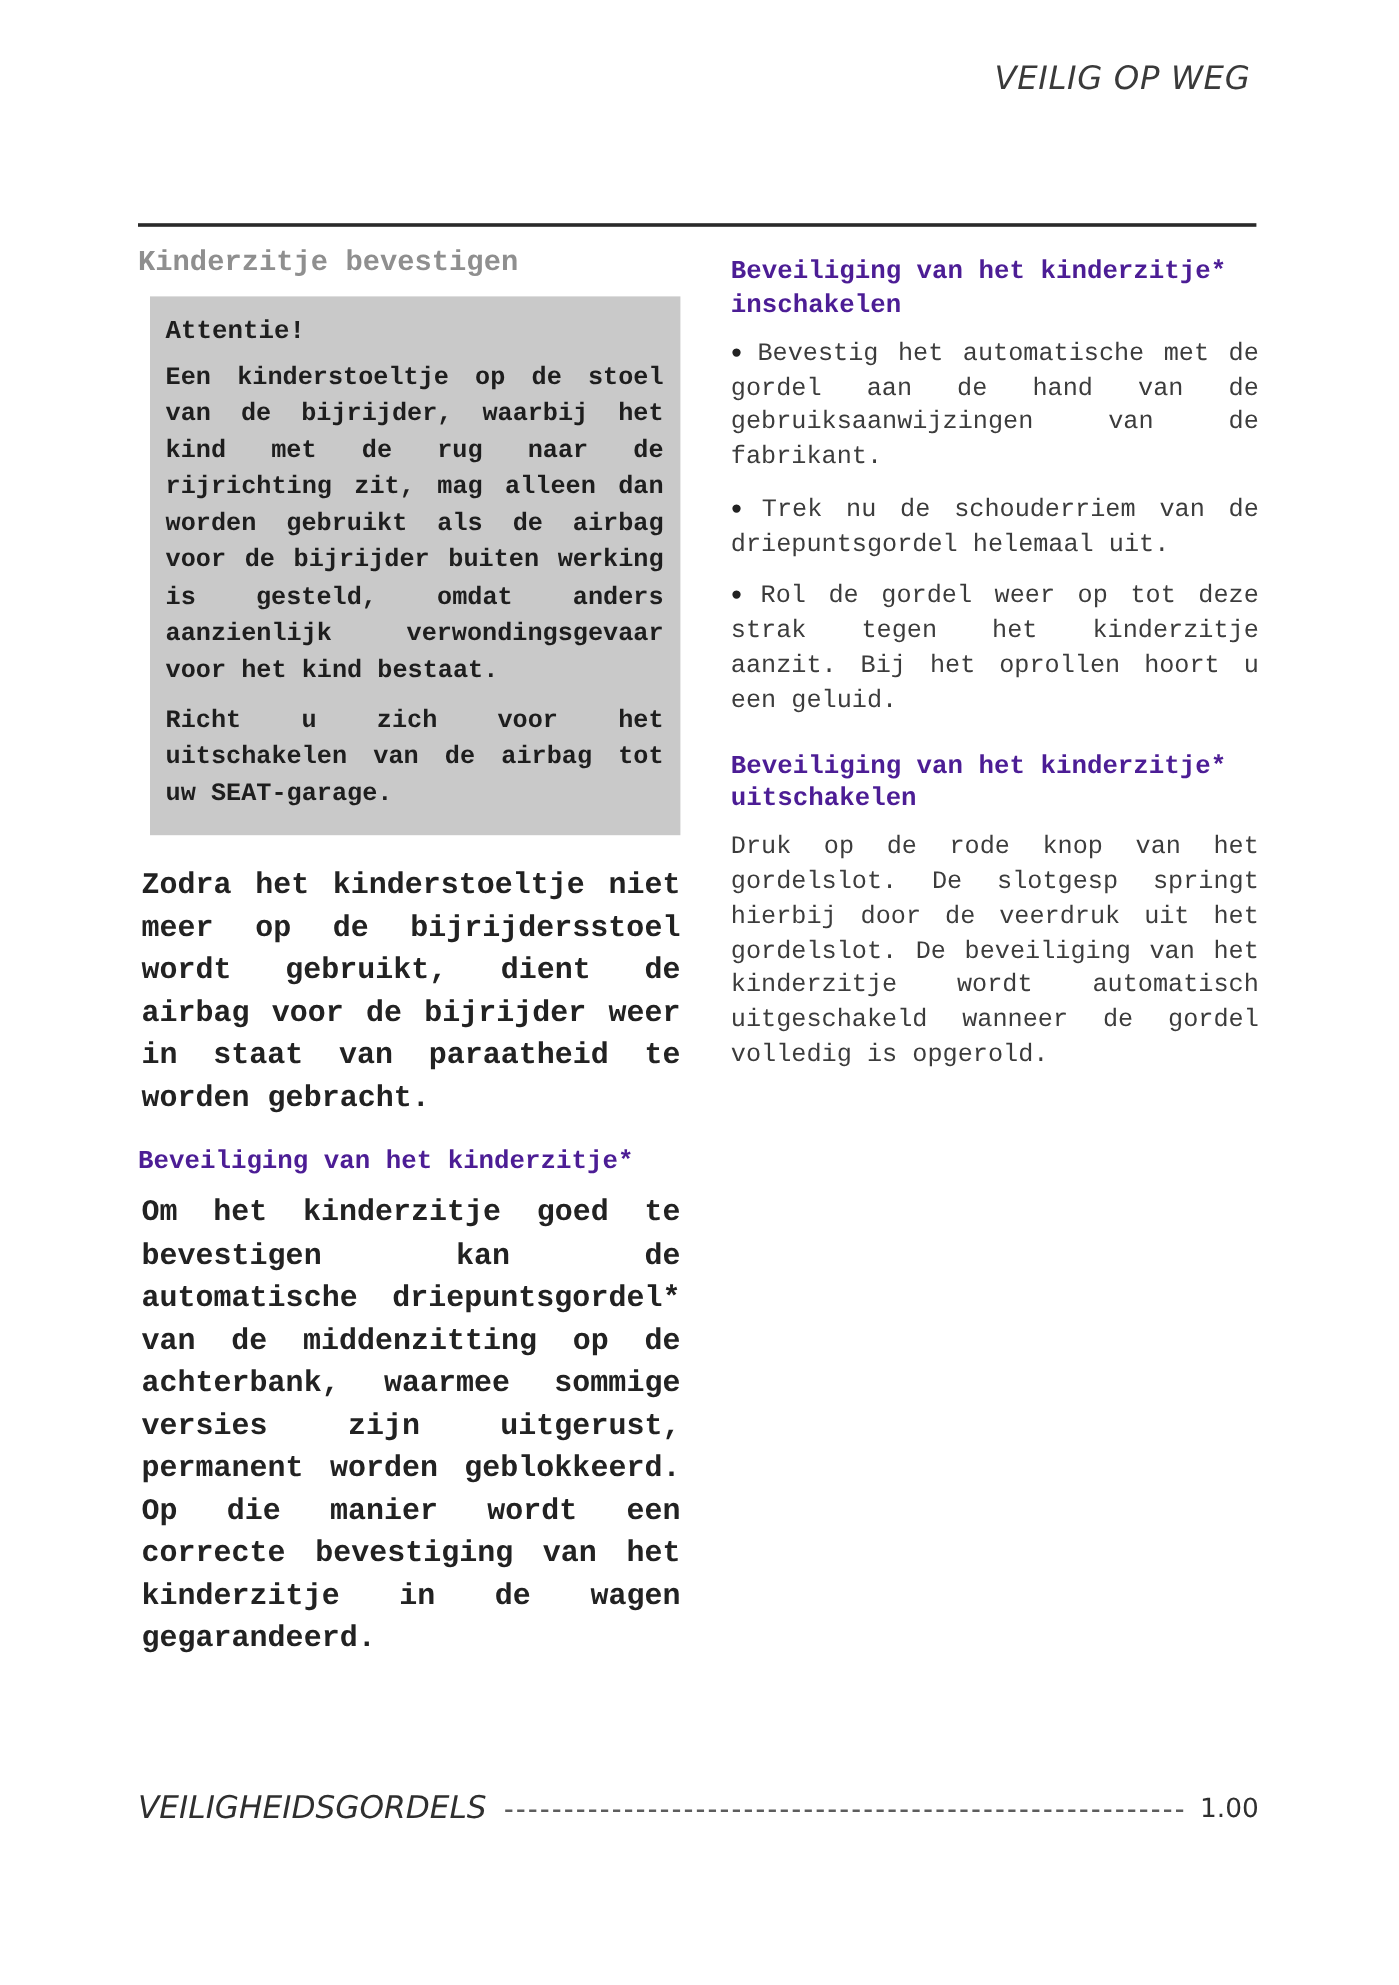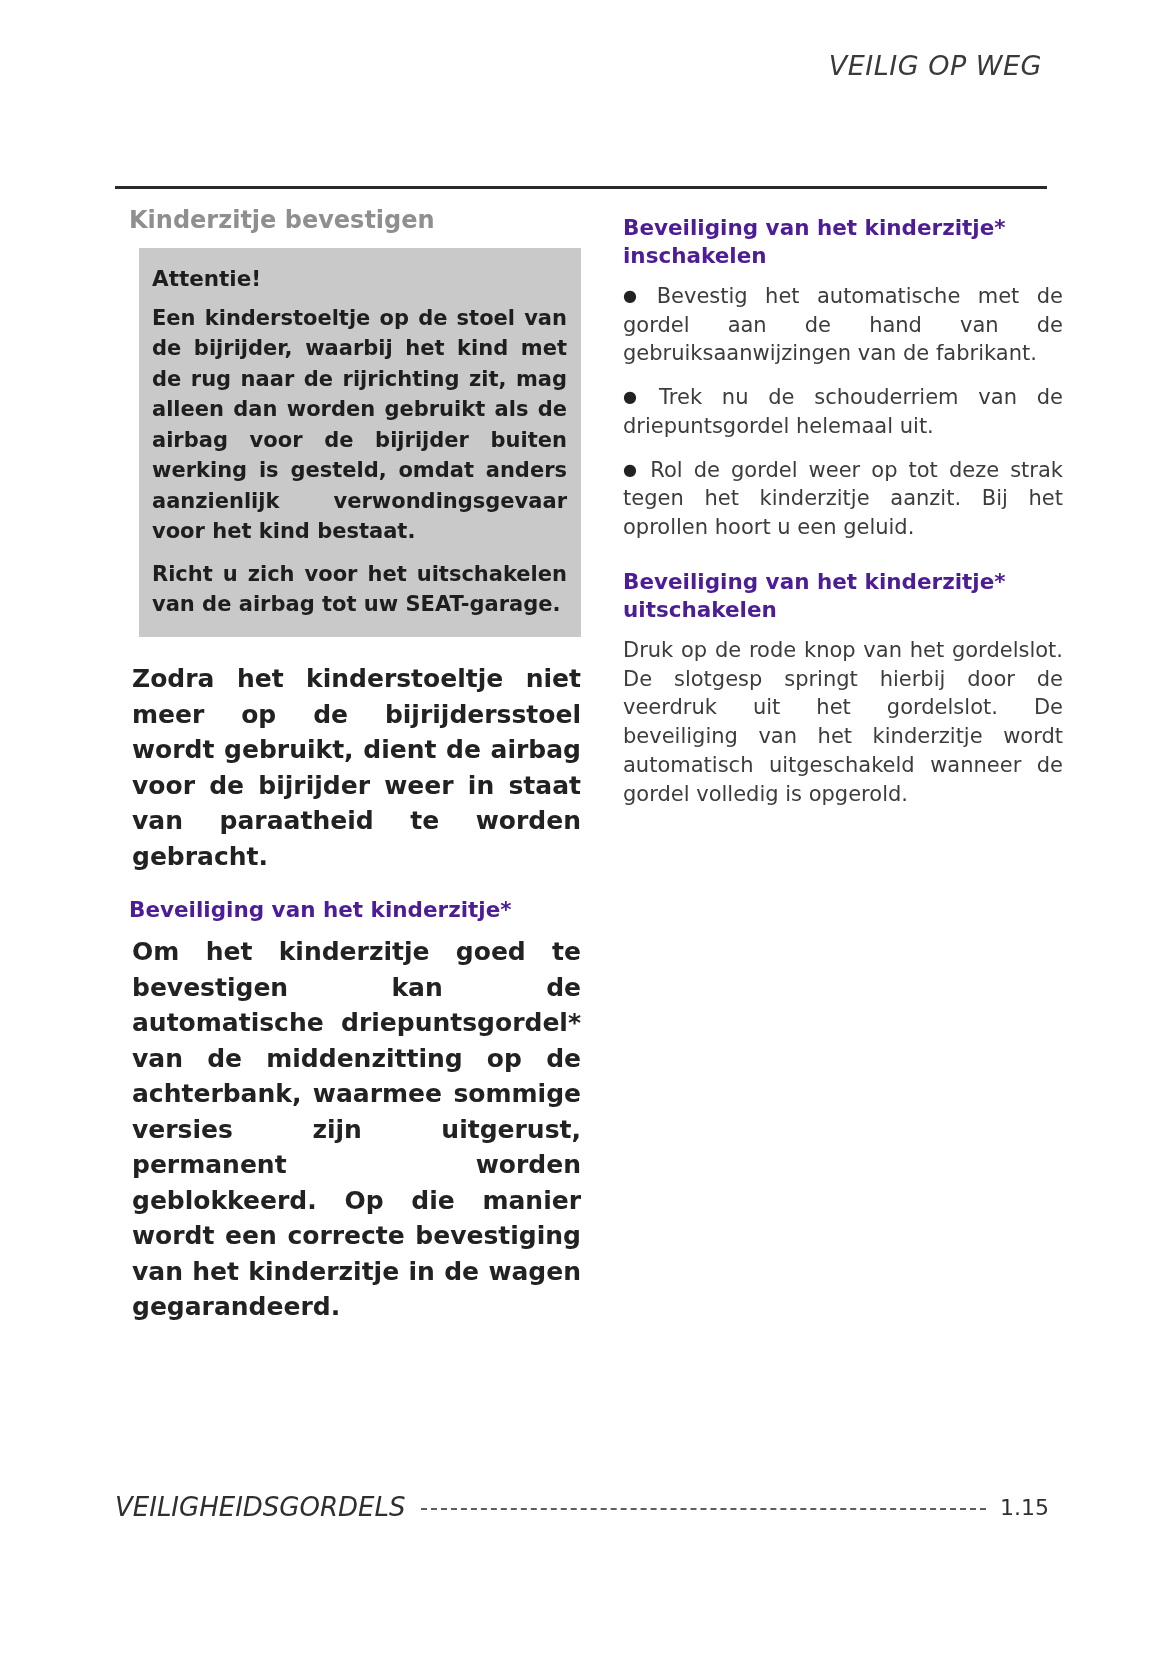--- a/index.html
+++ b/index.html
@@ -32,24 +32,25 @@
     left:115px;
     width:932px;
     height:0;
     border:none;
     border-top:3px solid #2a2a2a;
     margin:0;
   }
   .columns{
     position:absolute;
     top:206px;
-    left:129px;
+    left:115px;
     width:934px;
     display:flex;
     gap:42px;
+    font-family:Liberation Mono, monospace;
   }
   .col{min-width:0;}
   .col-left{width:452px;}
   .col-right{width:440px;}
 
   .section-title{
     margin:0 0 14px 0;
     font-size:24px;
     font-weight:bold;
     color:var(--section-title-color);
@@ -188,16 +189,16 @@
       <h3 class="subheading rc-heading-2">Beveiliging van het kinderzitje* uitschakelen</h3>
 
       <p class="normal-para">Druk op de rode knop van het gordelslot. De slotgesp springt hierbij door de veerdruk uit het gordelslot. De beveiliging van het kinderzitje wordt automatisch uitgeschakeld wanneer de gordel volledig is opgerold.</p>
     </div>
 
   </div>
 
   <div class="footer">
     <span class="footer-left">VEILIGHEIDSGORDELS</span>
     <span class="footer-line"></span>
-    <span class="footer-right">1.15</span>
+    <span class="footer-right">1.00</span>
   </div>
 
 </div>
 
 </body></html>

